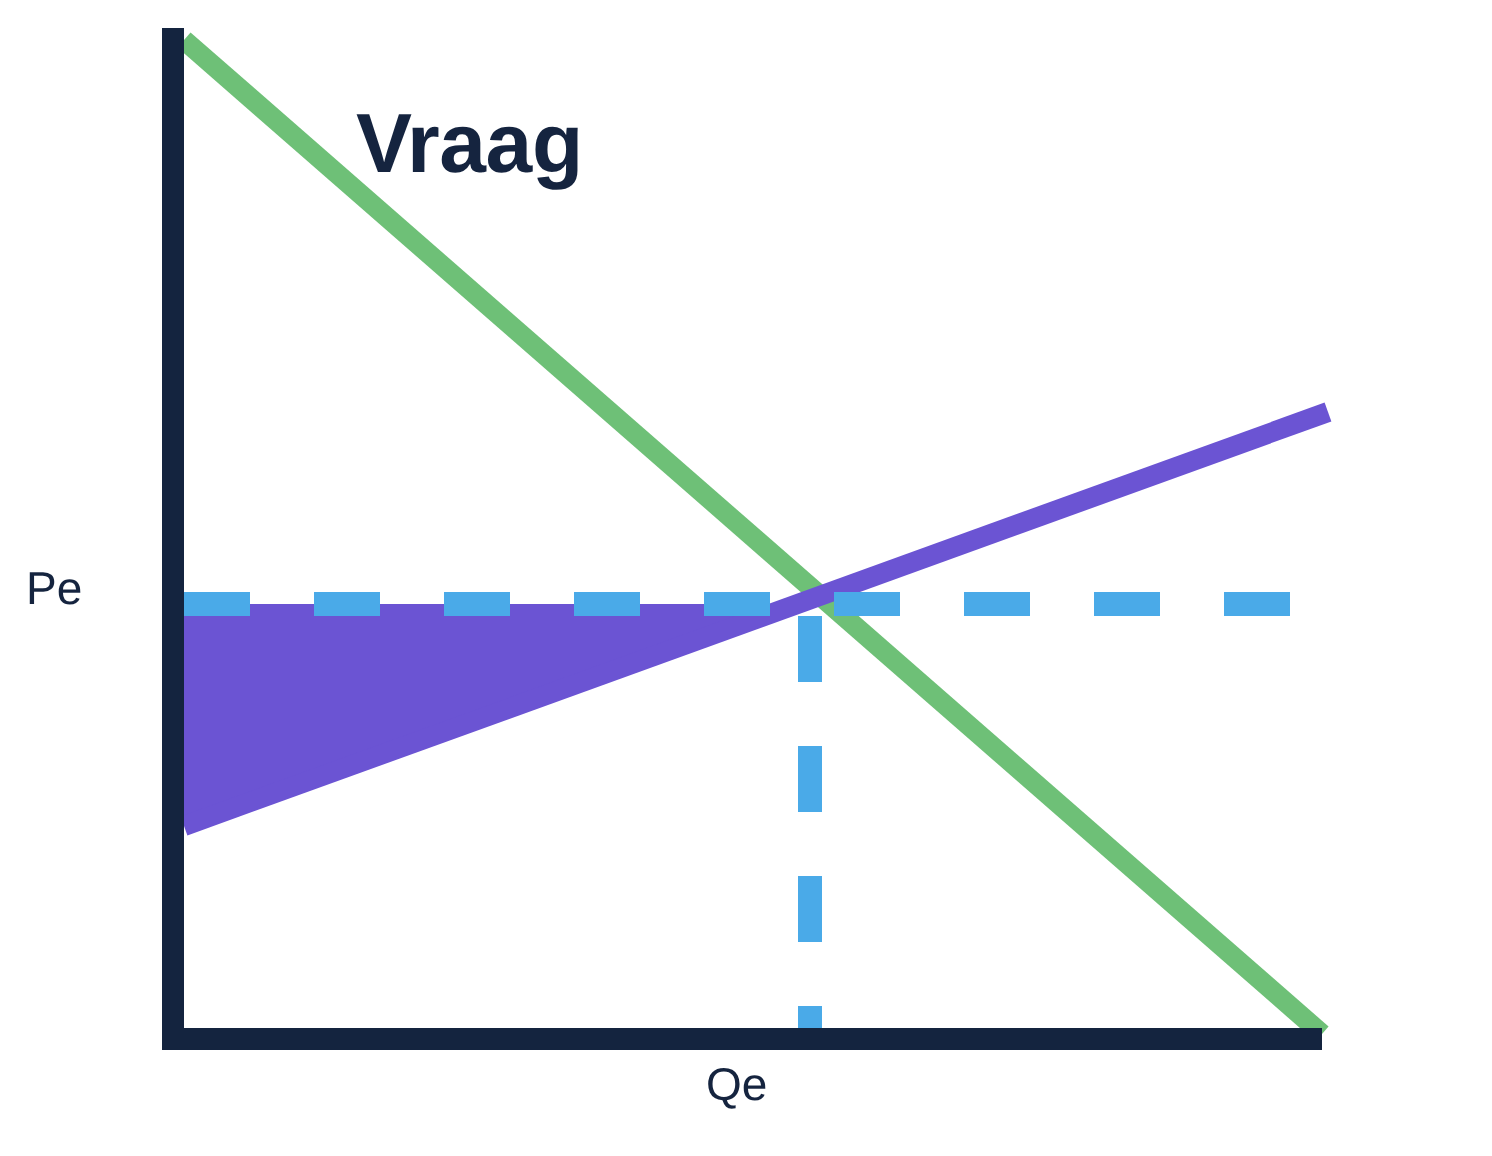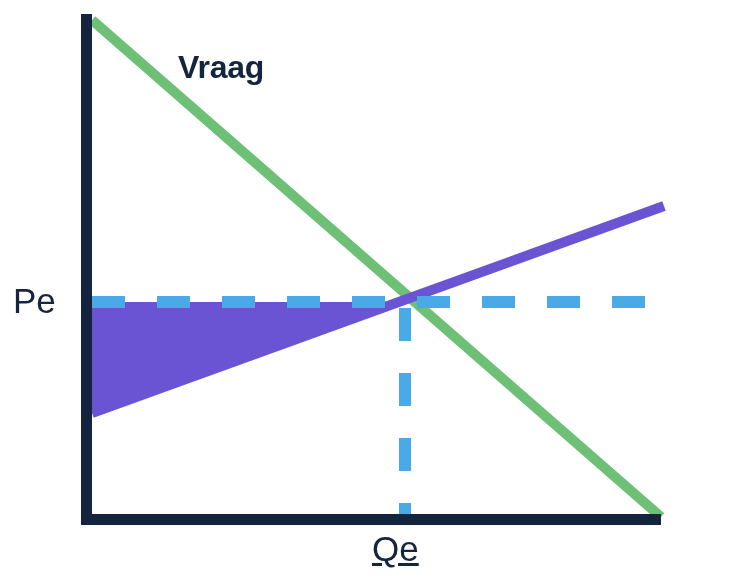--- a/index.html
+++ b/index.html
@@ -28,32 +28,32 @@
   }
   .chart-label {
     position: absolute;
     white-space: nowrap;
     color: #15243f;
     line-height: 1;
     -webkit-font-smoothing: antialiased;
   }
   .label-bold {
     font-weight: 700;
-    font-size: 32px;
+    font-size: 42px;
     letter-spacing: -0.2px;
   }
   .label-regular {
     font-weight: 400;
-    font-size: 35px;
+    font-size: 23px;
     letter-spacing: 0px;
   }
   #label-vraag   { left: 178px; top: 51px; }
   #label-aanbod  { left: 599px; top: 239px; }
   #label-pe      { left: 13px;  top: 283px; }
-  #label-qe      { left: 372px; top: 531px; text-decoration: underline; }
+  #label-qe      { left: 353px; top: 531px; }
 </style>
 </head>
 <body>
 
 <div id="chart-root">
 
   <svg id="chart-svg" viewBox="0 0 746 578">
 
     <polygon points="92,302 405,302 92,413" fill="#6b54d3"></polygon>
 

